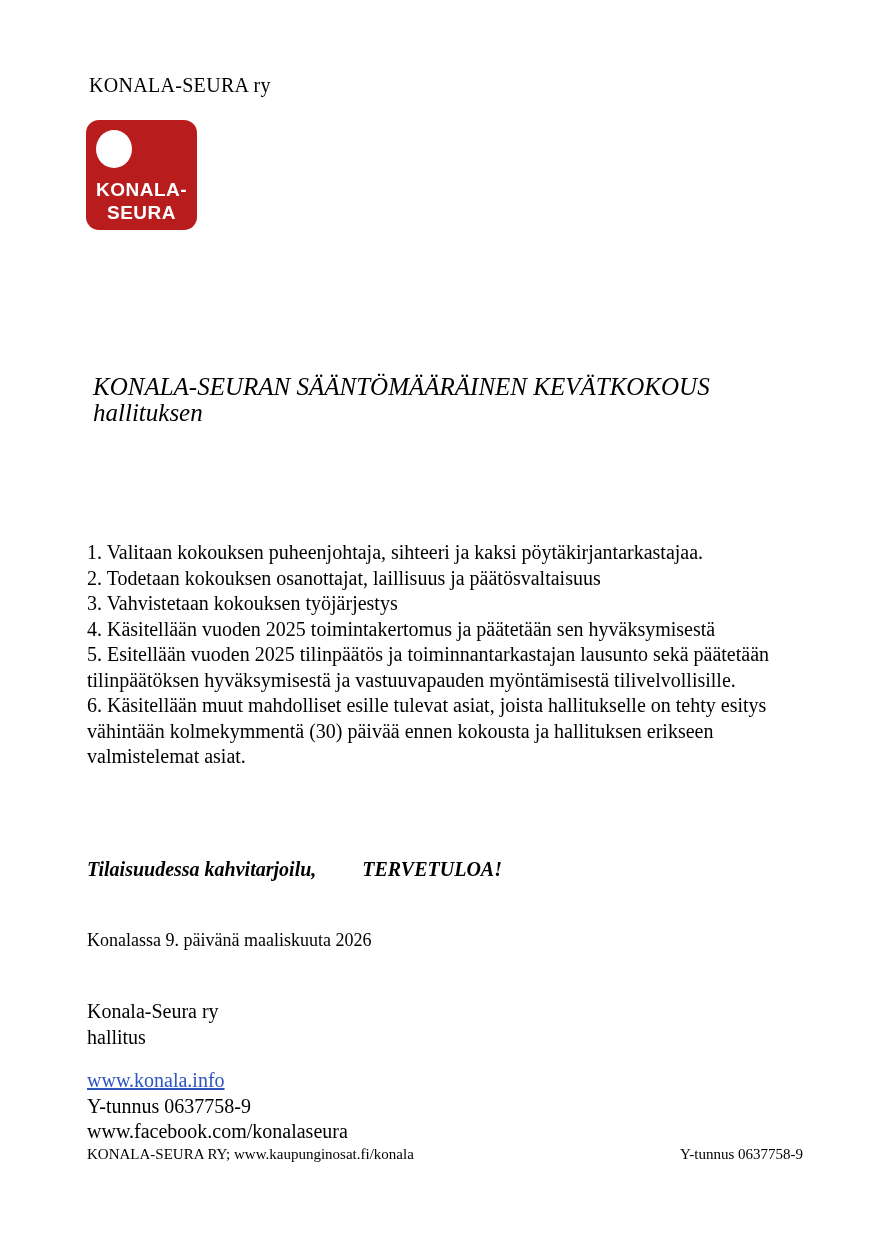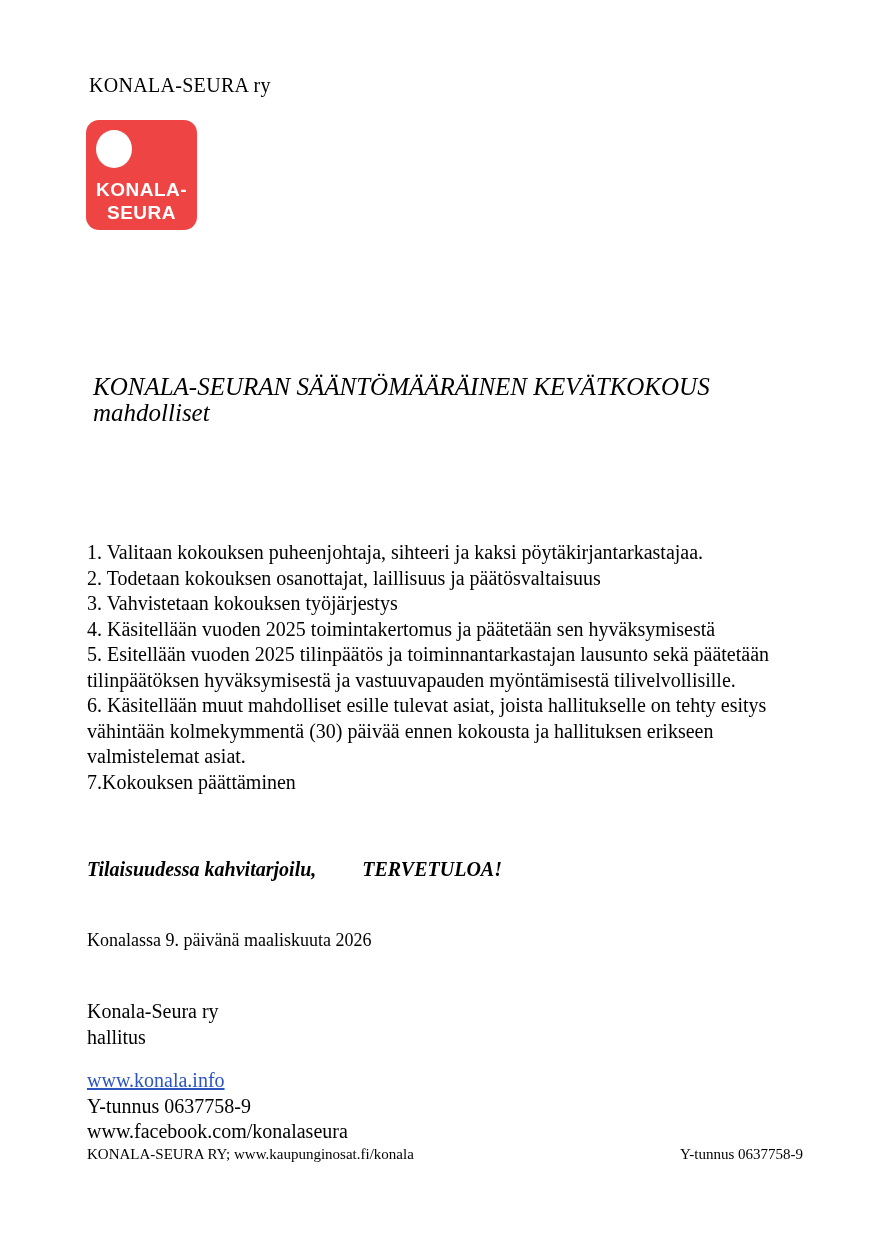--- a/index.html
+++ b/index.html
@@ -23,21 +23,21 @@
     left: 89px;
     font-size: 20px;
     letter-spacing: 0.3px;
   }
 
   .logo {
     top: 120px;
     left: 86px;
     width: 111px;
     height: 110px;
-    background: #ef4444;
+    background: #b91c1c;
     border-radius: 13px;
   }
   .logo-circle {
     position: absolute;
     top: 10px;
     left: 10px;
     width: 36px;
     height: 38px;
     background: #ffffff;
     border-radius: 50%;
@@ -134,32 +134,31 @@
   <div class="abs logo">
     <div class="logo-circle"></div>
     <div class="logo-text">
       <div>KONALA-</div>
       <div>SEURA</div>
     </div>
   </div>
 
   <div class="abs title-block">
     <div>KONALA-SEURAN SÄÄNTÖMÄÄRÄINEN KEVÄTKOKOUS</div>
-    <div>mahdolliset</div>
+    <div>hallituksen</div>
   </div>
 
 
   <div class="abs agenda">
     <div>1. Valitaan kokouksen puheenjohtaja, sihteeri ja kaksi pöytäkirjantarkastajaa.</div>
     <div>2. Todetaan kokouksen osanottajat, laillisuus ja päätösvaltaisuus</div>
     <div>3. Vahvistetaan kokouksen työjärjestys</div>
     <div>4. Käsitellään vuoden 2025 toimintakertomus ja päätetään sen hyväksymisestä</div>
     <div>5. Esitellään vuoden 2025 tilinpäätös ja toiminnantarkastajan lausunto sekä päätetään tilinpäätöksen hyväksymisestä ja vastuuvapauden myöntämisestä tilivelvollisille.</div>
     <div>6. Käsitellään muut mahdolliset esille tulevat asiat, joista hallitukselle on tehty esitys vähintään kolmekymmentä (30) päivää ennen kokousta ja hallituksen erikseen valmistelemat asiat.</div>
-    <div>7.Kokouksen päättäminen</div>
   </div>
 
   <div class="abs closing">
     <span>Tilaisuudessa kahvitarjoilu,</span><span class="welcome">TERVETULOA!</span>
   </div>
 
   <div class="abs dateline">Konalassa 9. päivänä maaliskuuta 2026</div>
 
   <div class="abs signature">
     <div>Konala-Seura ry</div>

